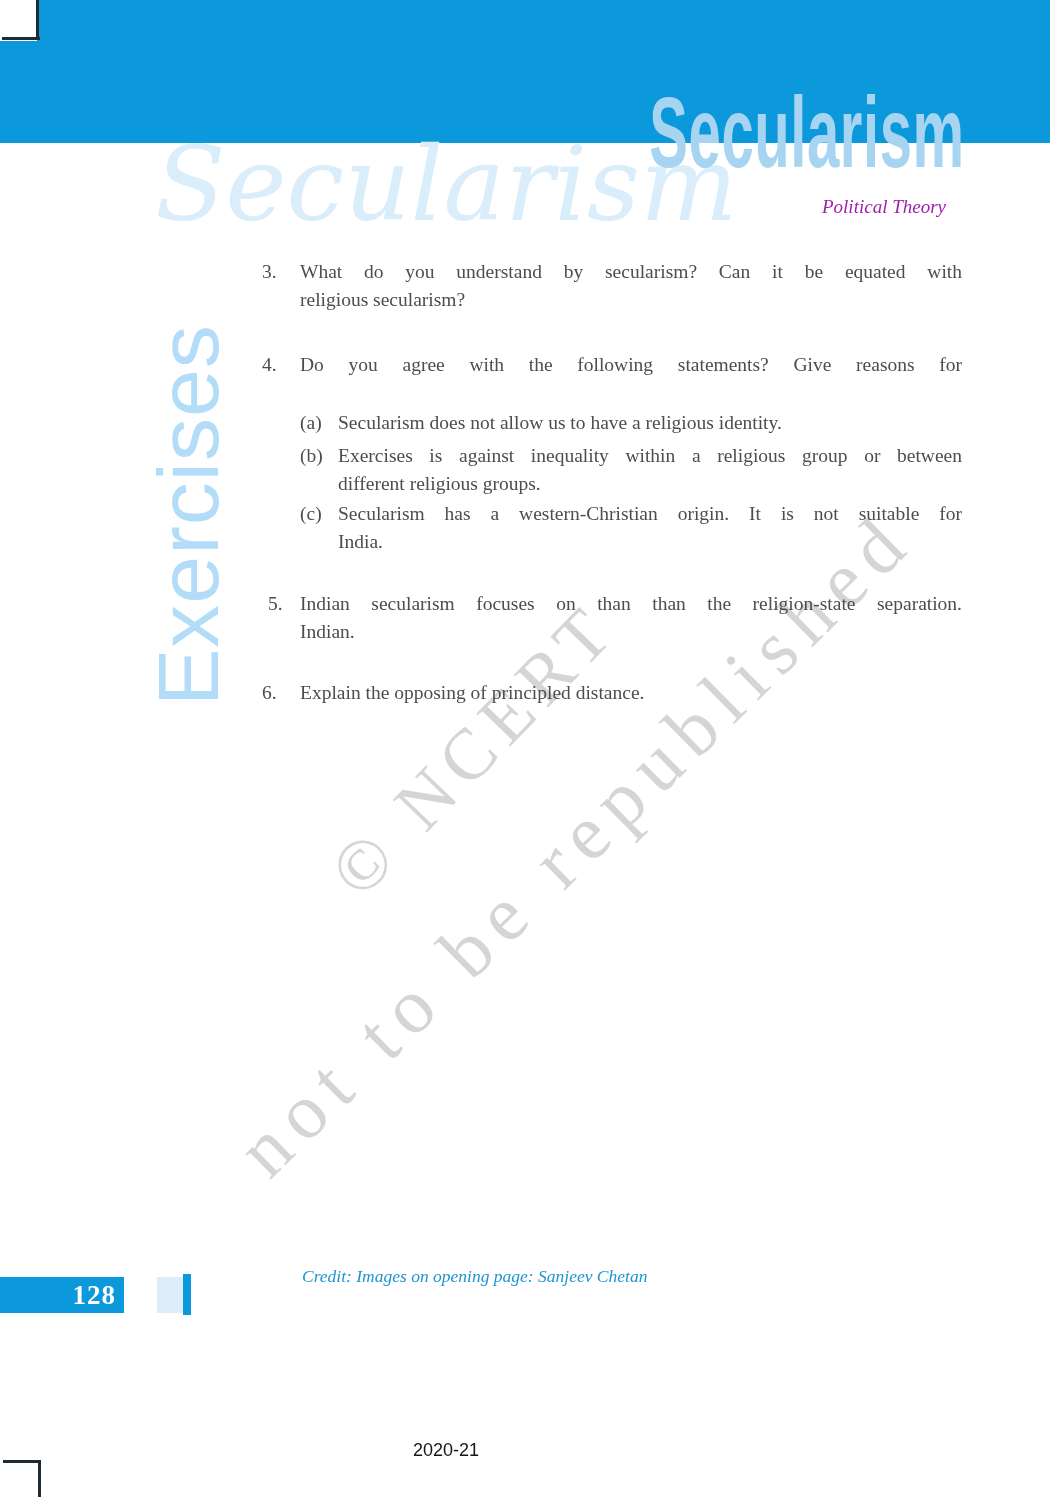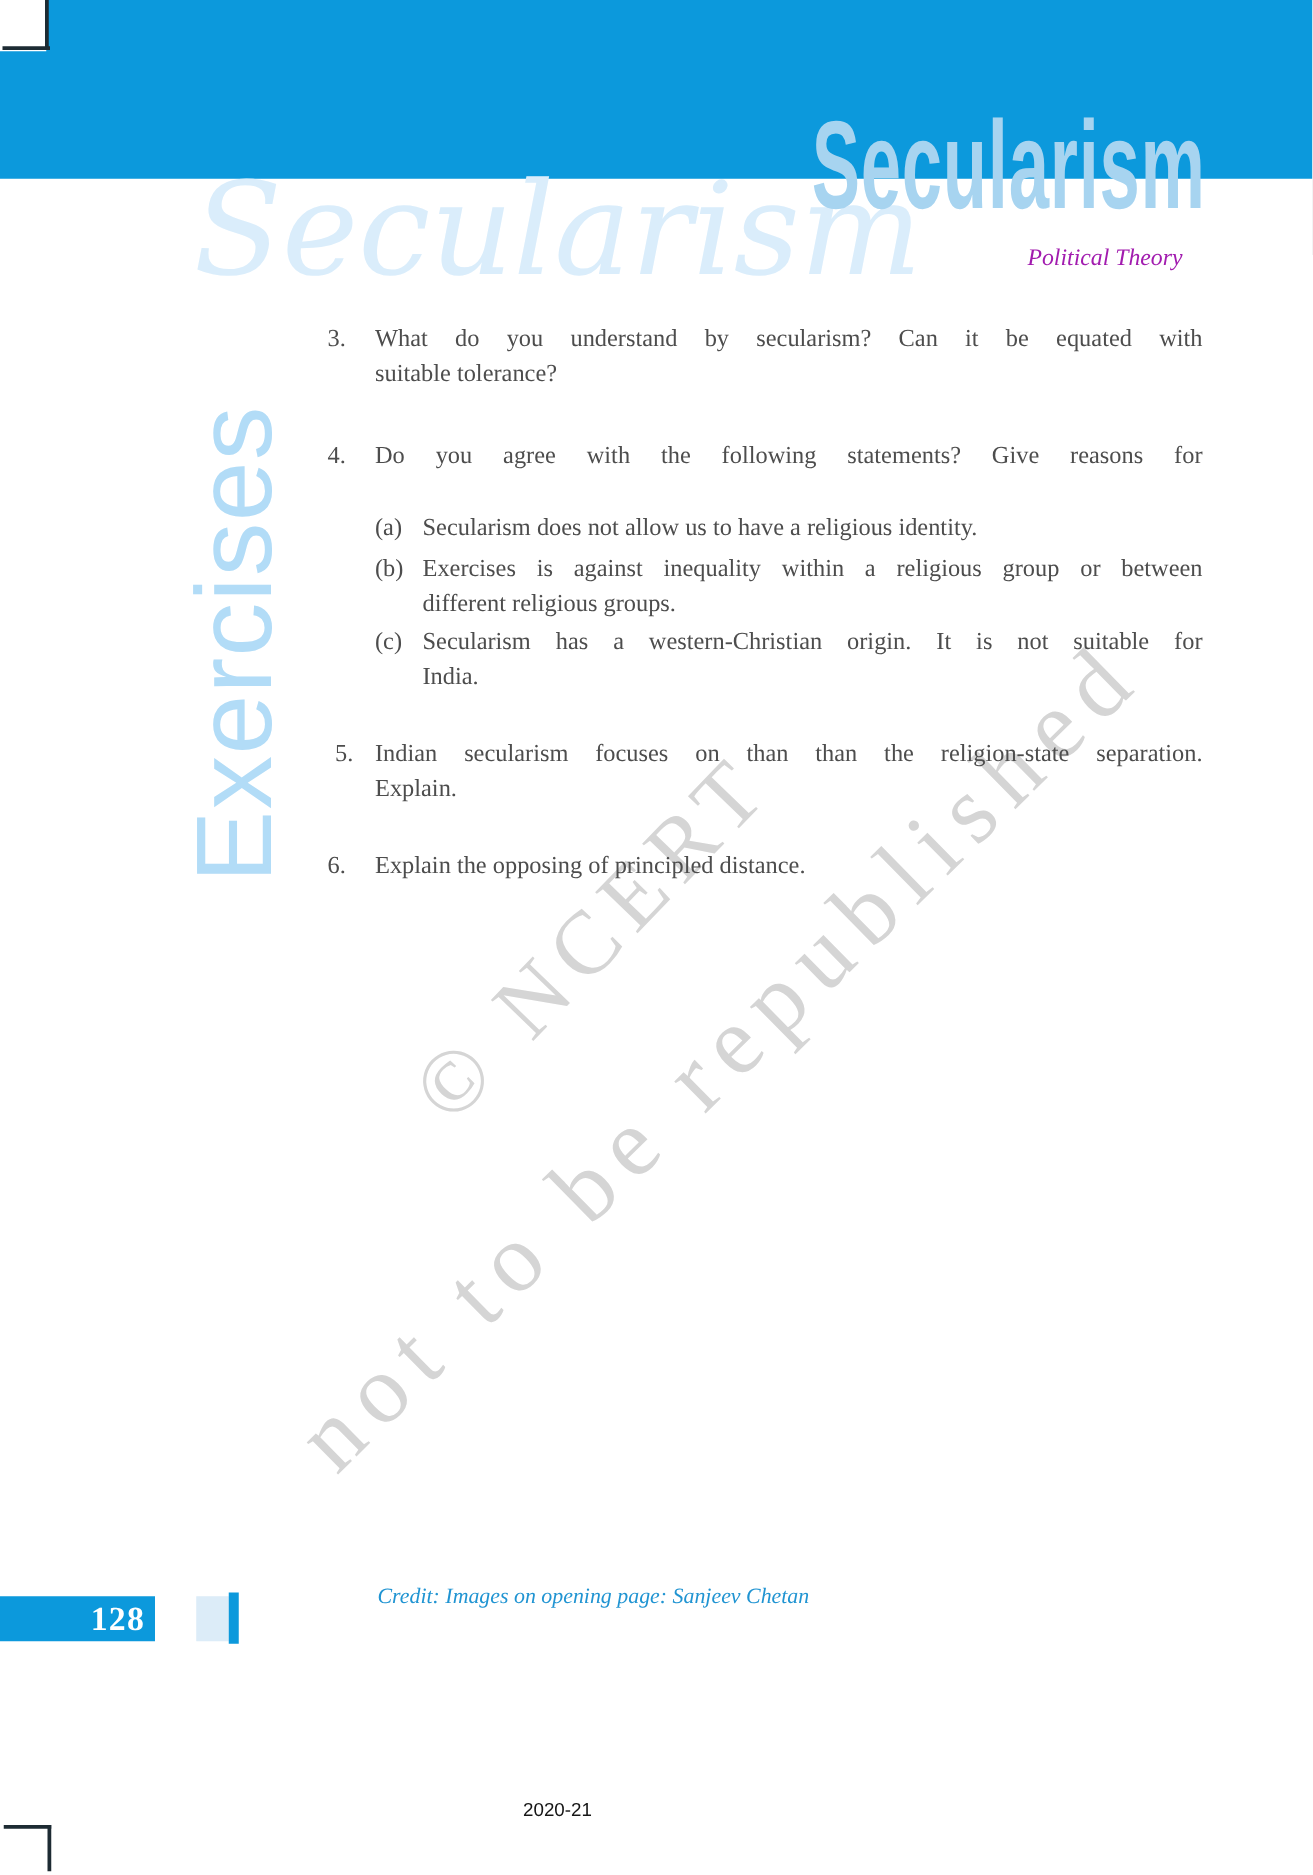--- a/index.html
+++ b/index.html
@@ -76,21 +76,21 @@
     text-align:right;padding-right:8px;box-sizing:border-box;letter-spacing:1px;
   }
   .pagebox-strip{position:absolute;left:157px;top:1277px;width:26px;height:36px;background:#dcecf8;}
   .pagebox-bar{position:absolute;left:183px;top:1274px;width:8px;height:41px;background:#0c99dc;}
   .credit{
     position:absolute;left:302px;top:1266px;
     font-style:italic;font-size:17.5px;color:#2094d2;white-space:nowrap;z-index:2;
   }
   .year{
     position:absolute;left:0;top:1440px;width:892px;text-align:center;
-    font-family:"Liberation Sans",sans-serif;font-size:15px;color:#161616;z-index:2;
+    font-family:"Liberation Sans",sans-serif;font-size:18px;color:#161616;z-index:2;
   }
 </style>
 </head>
 <body>
 
 <div class="page">
 
   <div class="band"></div>
   <div class="corner-notch"></div>
   <div class="cropline crop-tl-v"></div>
@@ -102,21 +102,21 @@
 
   <div class="exercises-label">Exercises</div>
 
   <div class="wm wm1">© NCERT</div>
   <div class="wm wm2">not to be republished</div>
 
   <div class="item" style="top:258px">
     <span class="num">3.</span>
     <div class="itembody">
       <div class="ln just">What do you understand by secularism? Can it be equated with</div>
-      <div class="ln">suitable tolerance?</div>
+      <div class="ln">religious secularism?</div>
     </div>
   </div>
 
   <div class="item" style="top:351px">
     <span class="num">4.</span>
     <div class="itembody">
       <div class="ln just">Do you agree with the following statements? Give reasons for</div>
     </div>
   </div>
 
@@ -140,21 +140,21 @@
     <div class="itembody">
       <div class="ln just">Secularism has a western-Christian origin. It is not suitable for</div>
       <div class="ln">India.</div>
     </div>
   </div>
 
   <div class="item" style="top:590px">
     <span class="num" style="padding-left:6px;box-sizing:border-box">5.</span>
     <div class="itembody">
       <div class="ln just">Indian secularism focuses on than than the religion-state separation.</div>
-      <div class="ln">Explain.</div>
+      <div class="ln">Indian.</div>
     </div>
   </div>
 
   <div class="item" style="top:679px">
     <span class="num">6.</span>
     <div class="itembody">
       <div class="ln">Explain the opposing of principled distance.</div>
     </div>
   </div>
 

